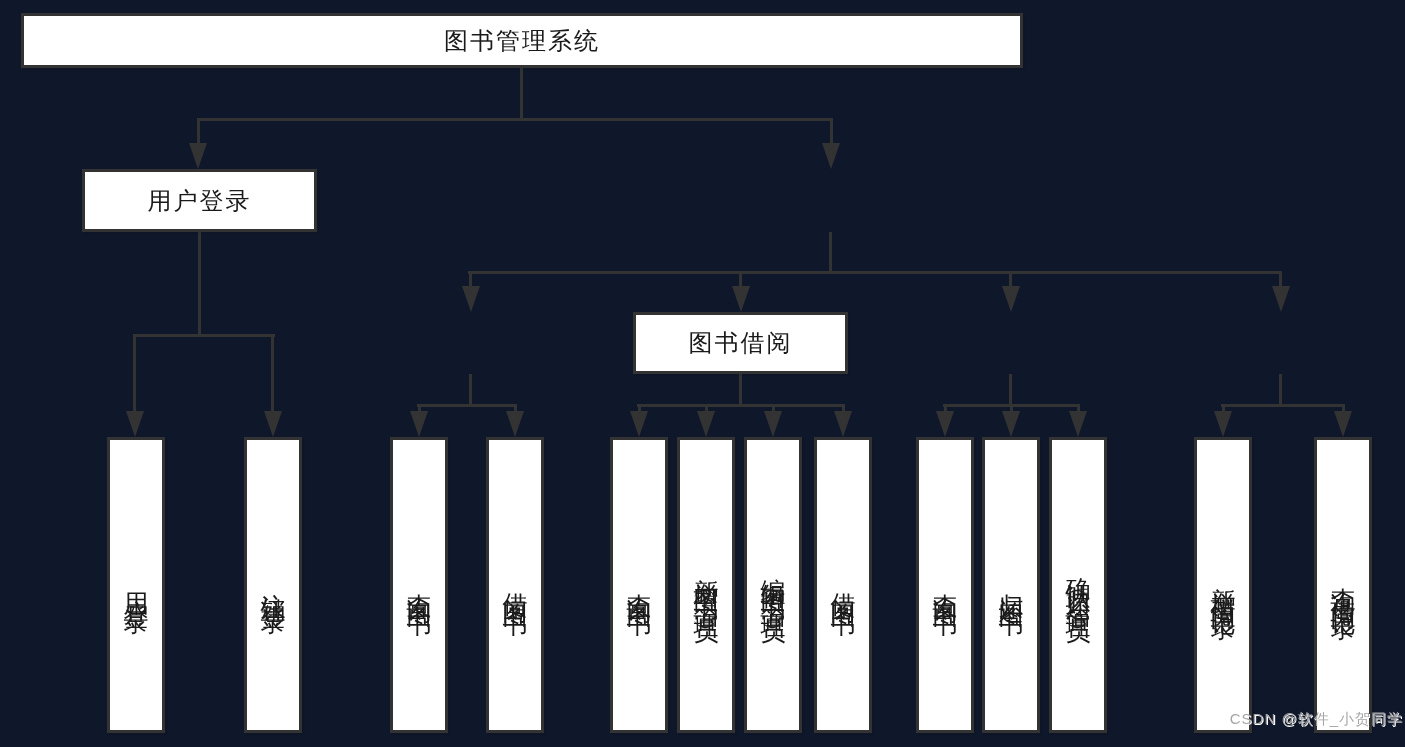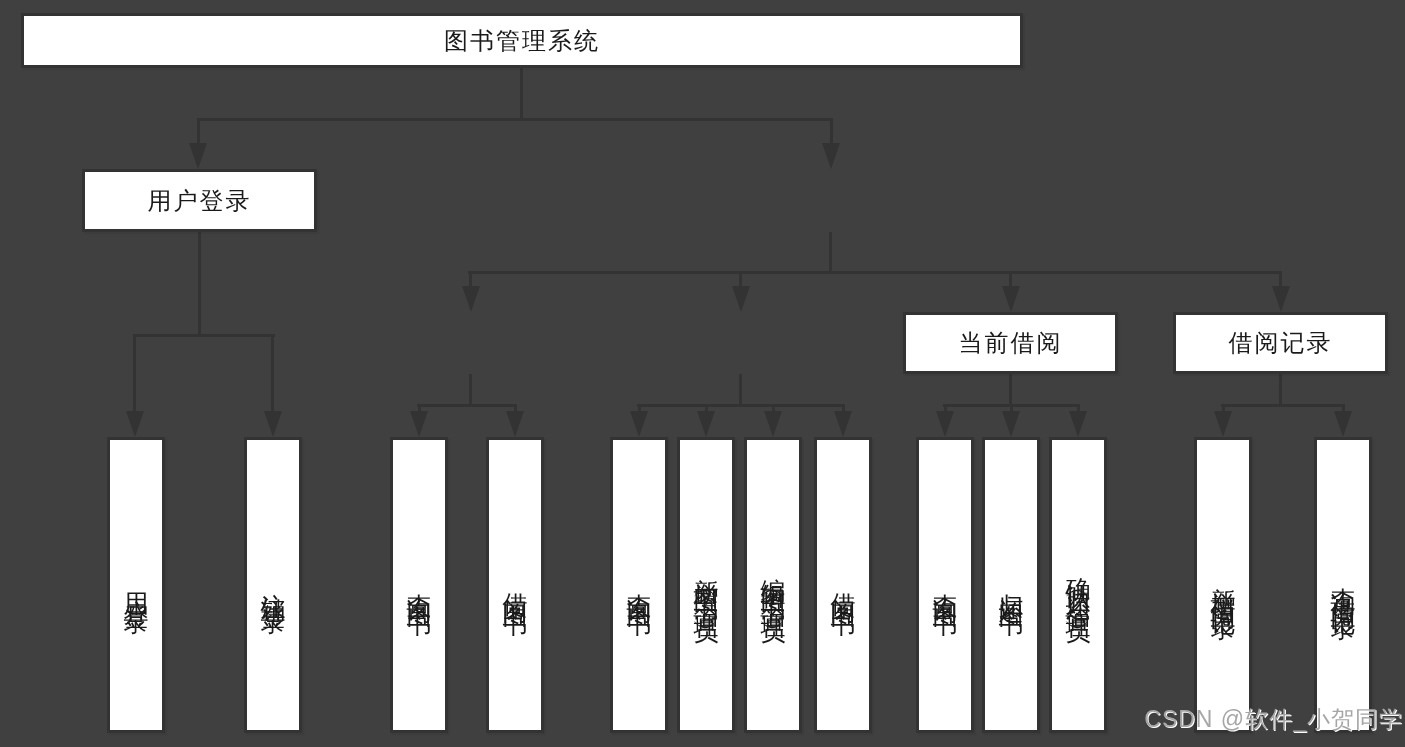--- a/index.html
+++ b/index.html
@@ -1,19 +1,19 @@
 <!DOCTYPE html>
 <html><head>
 <meta charset="utf-8">
 <style>
   html,body{margin:0;padding:0;background:#fff;}
   .canvas{
     position:relative;
     width:1405px;height:747px;
-    background:#404040;
+    background:#0f172a;
     font-family:"Liberation Sans","DejaVu Sans",sans-serif;
     overflow:hidden;
     --line:#333333;
     --text:#1a1a1a;
   }
   .node{
     position:absolute;
     box-sizing:border-box;
     border:3px solid var(--line);
     background:#ffffff;
@@ -44,22 +44,22 @@
   .vline{position:absolute;width:3px;background:var(--line);}
   .hline{position:absolute;height:3px;background:var(--line);}
   .ahead{
     position:absolute;width:0;height:0;
     border-left:9px solid transparent;
     border-right:9px solid transparent;
     border-top:26px solid var(--line);
   }
   .watermark{
     position:absolute;
-    right:2px;bottom:12px;
-    font-size:23px;
+    right:2px;bottom:18px;
+    font-size:15px;
     color:#a6a6a6;
     letter-spacing:1px;
     text-shadow:1px 1px 0 #ffffff;
     white-space:nowrap;
   }
 </style>
 </head>
 <body>
 
 <div class="canvas">
@@ -124,25 +124,22 @@
   <div class="ahead" style="left:1334px;top:411px;"></div>
 
   <div class="node" style="left:21px;top:13px;width:1002px;height:55px;">
     <span>图书管理系统</span>
   </div>
 
   <div class="node" style="left:82px;top:169px;width:235px;height:63px;">
     <span>用户登录</span>
   </div>
 
-  <div class="node" style="left:903px;top:312px;width:215px;height:62px;">
-    <span>当前借阅</span>
-  </div>
-  <div class="node" style="left:1173px;top:312px;width:215px;height:62px;">
-    <span>借阅记录</span>
+  <div class="node" style="left:633px;top:312px;width:215px;height:62px;">
+    <span>图书借阅</span>
   </div>
 
   <div class="leaf" style="left:107px;">
     <span class="vtext">用户登录</span>
   </div>
   <div class="leaf" style="left:244px;">
     <span class="vtext">注销登录</span>
   </div>
 
   <div class="leaf" style="left:390px;">

